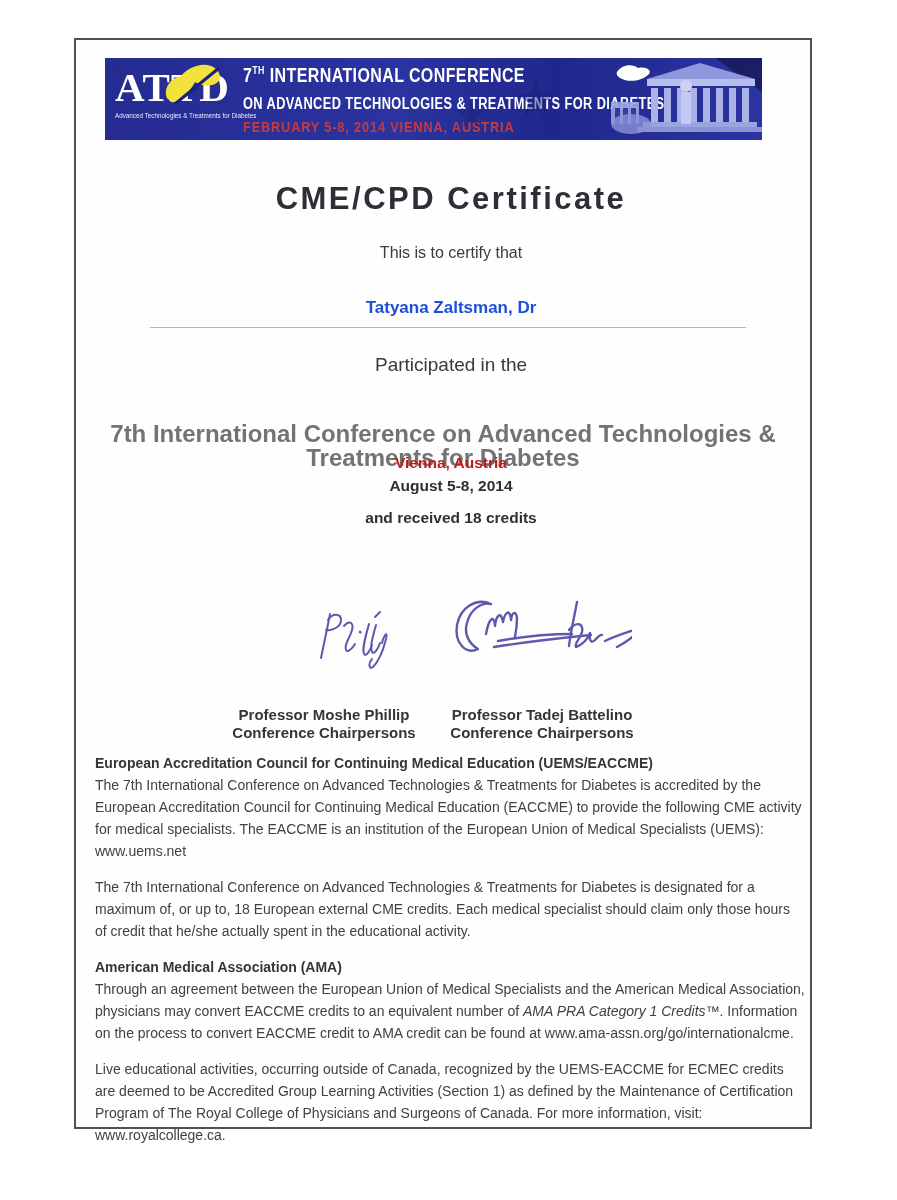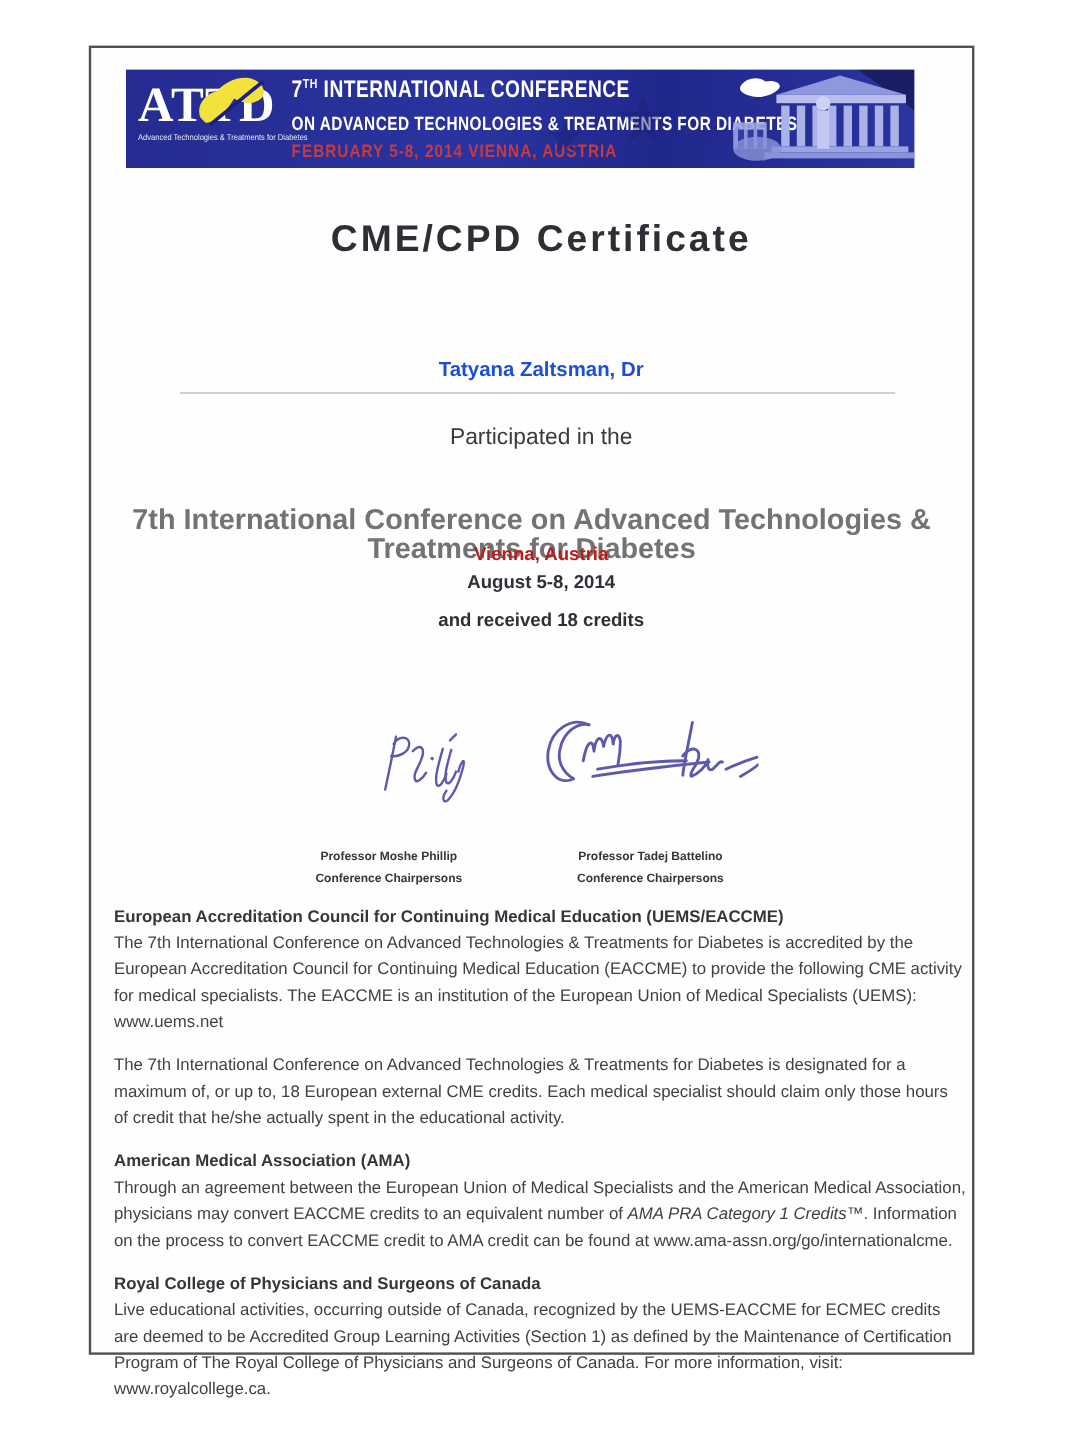--- a/index.html
+++ b/index.html
@@ -38,21 +38,21 @@
   .participated{top:314px;font-size:19px;}
   .conf-name{top:382px;font-size:24px;font-weight:bold;line-height:24px;color:#737373;
              left:12px;right:12px;}
   .conf-name .inner{max-width:712px;margin:0 auto;}
   .loc{top:414px;font-size:15.5px;font-weight:bold;color:#b91c1c;}
   .dates{top:437px;font-size:15.5px;font-weight:bold;color:#2f2f37;}
   .credits{top:469px;font-size:15.5px;font-weight:bold;color:#2f2f37;}
 
   .sig{position:absolute;}
   .sig path{fill:none;stroke:#5d5aae;stroke-linecap:round;stroke-linejoin:round;}
-  .name-col{position:absolute;width:300px;text-align:center;font-size:10px;
+  .name-col{position:absolute;width:300px;text-align:center;font-size:15px;
             font-weight:bold;line-height:18px;color:#34343a;}
   .col1{left:98px;top:666px;}
   .col2{left:316px;top:666px;}
 
   
   .accreds{position:absolute;left:19px;top:712px;width:710px;font-size:14px;
            line-height:22px;color:#404046;}
   .accreds .sec{margin:0 0 14px 0;}
   .accreds .hd{font-weight:bold;color:#35353b;}
   .accreds p{margin:0;}
@@ -106,20 +106,21 @@
         <circle cx="79" cy="28" r="6" fill="#cdd2f4"></circle>
         <rect x="4" y="44" width="28" height="22" fill="#99a2e0" opacity="0.9"></rect>
         <rect x="8" y="50" width="5" height="16" fill="#343b9e"></rect>
         <rect x="16" y="50" width="5" height="16" fill="#343b9e"></rect>
         <rect x="24" y="50" width="5" height="16" fill="#343b9e"></rect>
         <ellipse cx="24" cy="66" rx="20" ry="10" fill="#8a93d8" opacity="0.8"></ellipse>
       </svg>
     </div>
 
     <div class="centered cert-title">CME/CPD Certificate</div>
+    <div class="centered certify">This is to certify that</div>
     <div class="centered recipient">Tatyana Zaltsman, Dr</div>
     <div class="name-rule"></div>
     <div class="centered participated">Participated in the</div>
     <div class="centered conf-name">
       <div class="inner">7th International Conference on Advanced Technologies &amp; Treatments for Diabetes</div>
     </div>
     <div class="centered loc">Vienna, Austria</div>
     <div class="centered dates">August 5-8, 2014</div>
     <div class="centered credits">and received 18 credits</div>
 
@@ -159,19 +160,18 @@
         <p>The 7th International Conference on Advanced Technologies &amp; Treatments for Diabetes is accredited by the European Accreditation Council for Continuing Medical Education (EACCME) to provide the following CME activity for medical specialists. The EACCME is an institution of the European Union of Medical Specialists (UEMS): www.uems.net</p>
       </div>
       <div class="sec">
         <p>The 7th International Conference on Advanced Technologies &amp; Treatments for Diabetes is designated for a maximum of, or up to, 18 European external CME credits. Each medical specialist should claim only those hours of credit that he/she actually spent in the educational activity.</p>
       </div>
       <div class="sec">
         <div class="hd">American Medical Association (AMA)</div>
         <p><span>Through an agreement between the European Union of Medical Specialists and the American Medical Association, physicians may convert EACCME credits to an equivalent number of </span><span class="it">AMA PRA Category 1 Credits</span><span>™</span><span>. Information on the process to convert EACCME credit to AMA credit can be found at www.ama-assn.org/go/internationalcme.</span></p>
       </div>
       <div class="sec">
-        <div class="hd">Royal College of Physicians and Surgeons of Canada</div>
         <p>Live educational activities, occurring outside of Canada, recognized by the UEMS-EACCME for ECMEC credits are deemed to be Accredited Group Learning Activities (Section 1) as defined by the Maintenance of Certification Program of The Royal College of Physicians and Surgeons of Canada. For more information, visit: www.royalcollege.ca.</p>
       </div>
     </div>
 
   </div>
 </div>
 
 </body></html>

